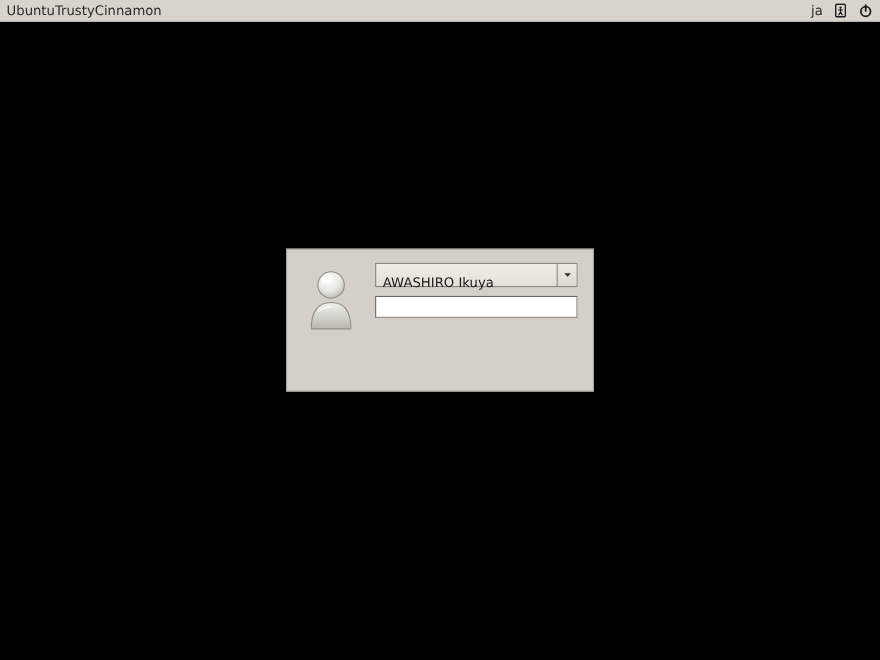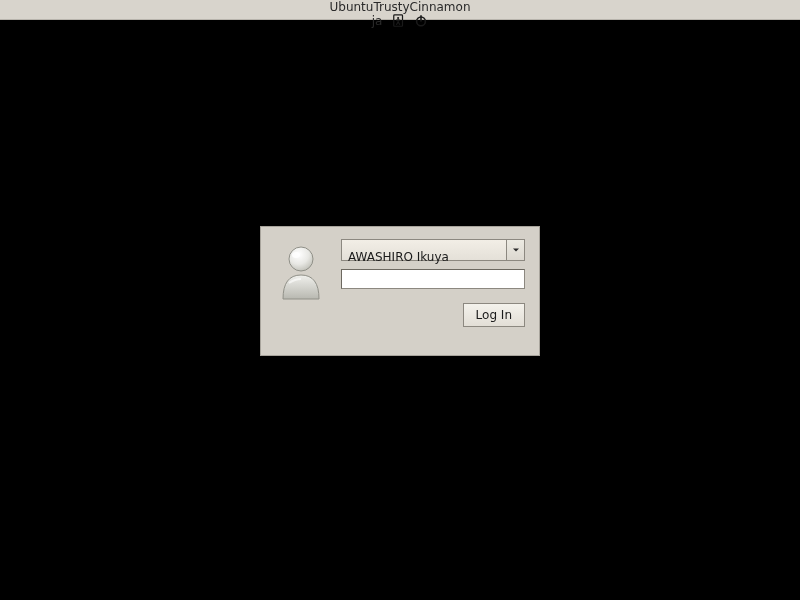--- a/index.html
+++ b/index.html
@@ -17,21 +17,20 @@
       top: 0;
       left: 0;
       right: 0;
       height: 20px;
       background: #d8d4cc;
       border-bottom: 1px solid #b8b4ac;
       display: flex;
       align-items: center;
       padding: 0 6px;
       color: #2a2a2a;
-      flex-direction: column;
     }
     .hostname { flex: 0 0 auto; font-size: 12px; }
     .spacer { flex: 1; }
     .tray { display: flex; align-items: flex-start; gap: 8px; }
     .tray-item { display: flex; align-items: center; cursor: pointer; }
     .tray-item svg { width: 14px; height: 14px; }
     .lang-label { font-size: 12px; margin-right: 2px; }
 
     .login-box {
       position: absolute;
@@ -159,17 +158,14 @@
   <div class="form-col">
     <div class="user-select">
       <span class="user-select-label">AWASHIRO Ikuya</span>
       <span class="user-select-arrow">
         <svg viewBox="0 0 8 8">
           <path d="M1 2.5 L4 5.5 L7 2.5 Z" fill="#2a2a2a"></path>
         </svg>
       </span>
     </div>
     <input type="password" class="password-input" value="" style="">
-    <div class="button-row">
-      <button class="login-button">Log In</button>
-    </div>
   </div>
 </div>
 
 </body></html>

